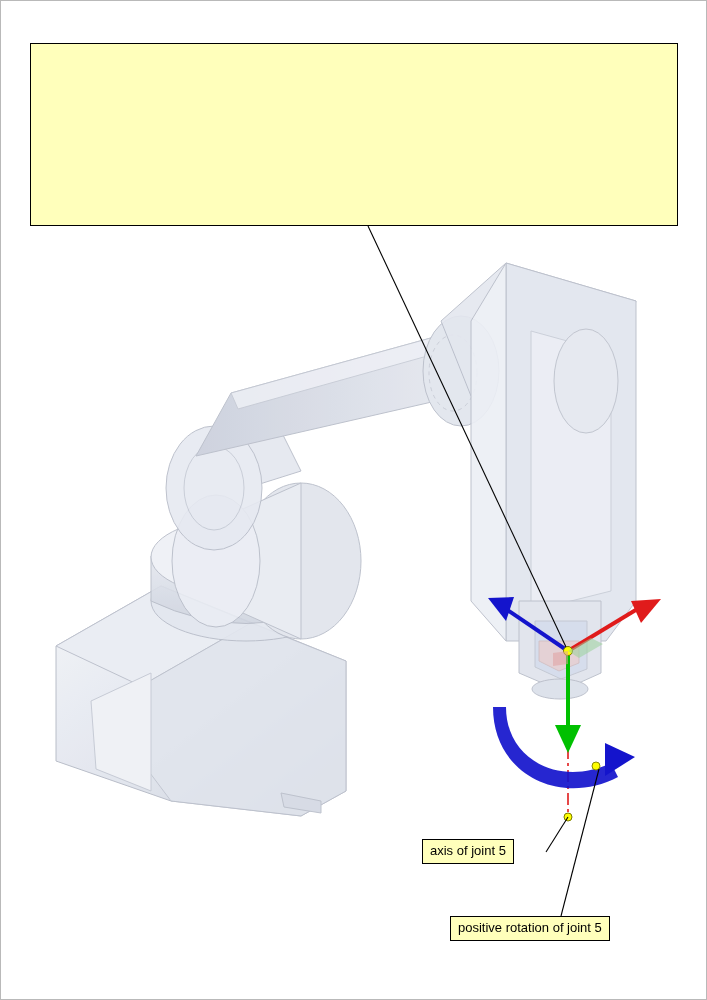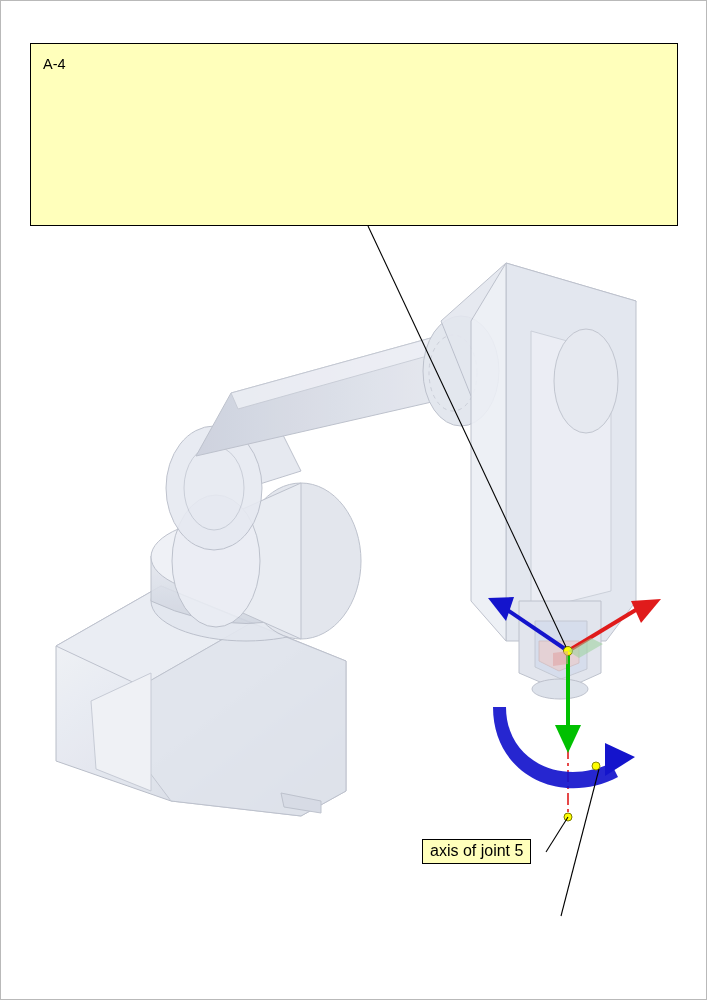--- a/index.html
+++ b/index.html
@@ -47,21 +47,21 @@
     width: 707px; height: 1000px;
     pointer-events: none;
   }
 
   
   .tag {
     position: absolute;
     background: #ffffbb;
     border: 1px solid #000000;
     box-sizing: border-box;
-    font-size: 16px;
+    font-size: 13px;
     color: #000000;
     padding: 4px 7px 5px 7px;
     white-space: nowrap;
     line-height: 14px;
   }
   #tag-axis { left: 421px; top: 838px; }
   #tag-rot  { left: 449px; top: 915px; }
 
   
   #robot { position: absolute; left: 0; top: 0; width: 707px; height: 1000px; }
@@ -164,18 +164,18 @@
     </g>
   </svg>
 
   <svg class="leader">
     <line x1="367" y1="225" x2="565" y2="646" stroke="#000000" stroke-width="1.1"></line>
     <line x1="545" y1="851" x2="567" y2="816" stroke="#000000" stroke-width="1.1"></line>
     <line x1="560" y1="915" x2="598" y2="768" stroke="#000000" stroke-width="1.1"></line>
   </svg>
 
   <div id="note">
-    <div class="line title">A-4</div>
   </div>
 
   <div class="tag" id="tag-axis">axis of joint 5</div>
+  <div class="tag" id="tag-rot">positive rotation of joint 5</div>
 
 </div>
 
 </body></html>

